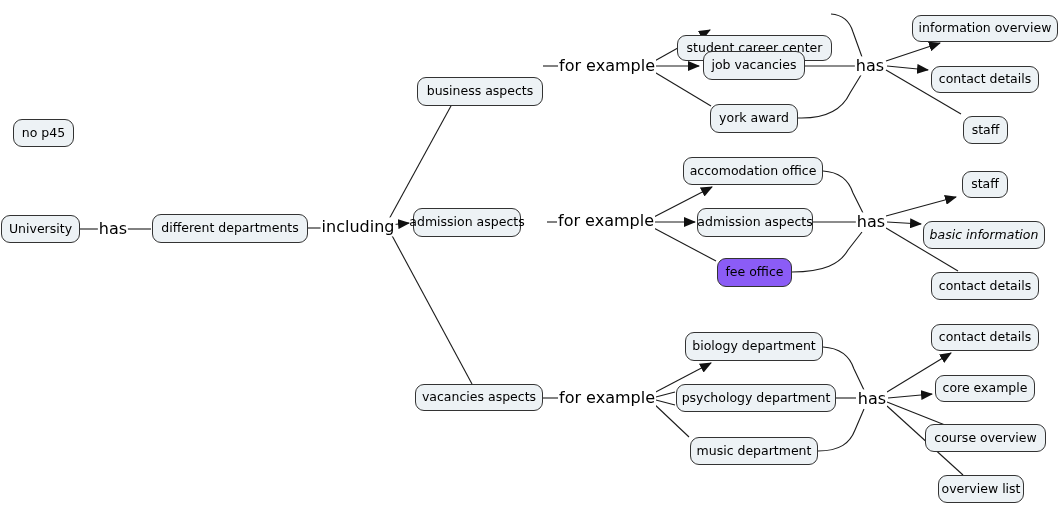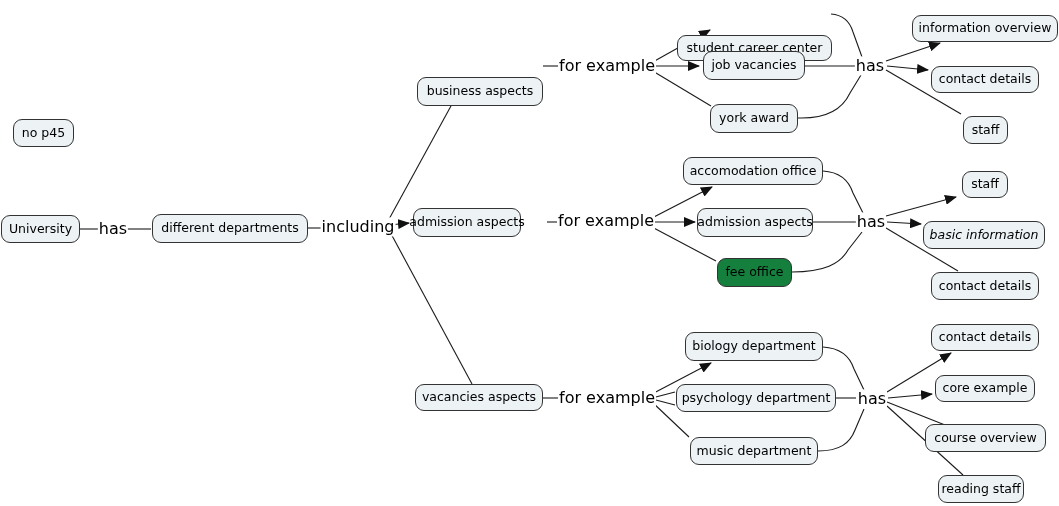--- a/index.html
+++ b/index.html
@@ -88,31 +88,31 @@
       <div class="node" style="left: 413px; top: 208px; width: 108px; height: 29px; background: rgb(237, 242, 245); border-color: rgb(51, 51, 51);">admission aspects</div>
       <div class="node" style="left: 415px; top: 384px; width: 128px; height: 27px; background: rgb(237, 242, 245); border-color: rgb(51, 51, 51);">vacancies aspects</div>
       <div class="node" style="left: 677px; top: 1px; width: 155px; height: 26px; background: rgb(237, 242, 245); border-color: rgb(51, 51, 51); margin-top: 34px;">student career center</div>
       <div class="node" style="left: 703px; top: 51px; width: 102px; height: 29px; background: rgb(237, 242, 245); border-color: rgb(51, 51, 51);">job vacancies</div>
       <div class="node" style="left: 710px; top: 104px; width: 88px; height: 29px; background: rgb(237, 242, 245); border-color: rgb(51, 51, 51);">york award</div>
       <div class="node" style="left: 912px; top: 15px; width: 146px; height: 27px; background: rgb(237, 242, 245); border-color: rgb(51, 51, 51);">information overview</div>
       <div class="node" style="left: 931px; top: 66px; width: 108px; height: 27px; background: rgb(237, 242, 245); border-color: rgb(51, 51, 51);">contact details</div>
       <div class="node" style="left: 963px; top: 116px; width: 45px; height: 28px; background: rgb(237, 242, 245); border-color: rgb(51, 51, 51);">staff</div>
       <div class="node" style="left: 683px; top: 157px; width: 140px; height: 28px; background: rgb(237, 242, 245); border-color: rgb(51, 51, 51);">accomodation office</div>
       <div class="node" style="left: 697px; top: 208px; width: 116px; height: 29px; background: rgb(237, 242, 245); border-color: rgb(51, 51, 51);">admission aspects</div>
-      <div class="node" style="left: 717px; top: 258px; width: 75px; height: 29px; background: #15803d; border-color: rgb(51, 51, 51);">fee office</div>
+      <div class="node" style="left: 717px; top: 258px; width: 75px; height: 29px; background: #8b5cf6; border-color: rgb(51, 51, 51);">fee office</div>
       <div class="node" style="left: 962px; top: 171px; width: 46px; height: 27px; background: rgb(237, 242, 245); border-color: rgb(51, 51, 51);">staff</div>
       <div class="node" style="left: 923px; top: 221px; width: 122px; height: 28px; background: rgb(237, 242, 245); border-color: rgb(51, 51, 51); font-style: italic;">basic information</div>
       <div class="node" style="left: 931px; top: 272px; width: 108px; height: 28px; background: rgb(237, 242, 245); border-color: rgb(51, 51, 51);">contact details</div>
       <div class="node" style="left: 685px; top: 332px; width: 138px; height: 29px; background: rgb(237, 242, 245); border-color: rgb(51, 51, 51);">biology department</div>
       <div class="node" style="left: 676px; top: 384px; width: 160px; height: 28px; background: rgb(237, 242, 245); border-color: rgb(51, 51, 51);">psychology department</div>
       <div class="node" style="left: 690px; top: 437px; width: 128px; height: 28px; background: rgb(237, 242, 245); border-color: rgb(51, 51, 51);">music department</div>
       <div class="node" style="left: 931px; top: 324px; width: 108px; height: 27px; background: rgb(237, 242, 245); border-color: rgb(51, 51, 51);">contact details</div>
       <div class="node" style="left: 935px; top: 375px; width: 100px; height: 27px; background: rgb(237, 242, 245); border-color: rgb(51, 51, 51);">core example</div>
       <div class="node" style="left: 925px; top: 424px; width: 121px; height: 28px; background: rgb(237, 242, 245); border-color: rgb(51, 51, 51);">course overview</div>
-      <div class="node" style="left: 938px; top: 475px; width: 86px; height: 28px; background: rgb(237, 242, 245); border-color: rgb(51, 51, 51);">reading staff</div>
+      <div class="node" style="left: 938px; top: 475px; width: 86px; height: 28px; background: rgb(237, 242, 245); border-color: rgb(51, 51, 51);">overview list</div>
     </div>
   <div id="label-layer">
       <div class="link-label" style="left: 113px; top: 229px;">has</div>
       <div class="link-label" style="left: 358px; top: 227px;">including</div>
       <div class="link-label" style="left: 607px; top: 66px;">for example</div>
       <div class="link-label" style="left: 870px; top: 66px;">has</div>
       <div class="link-label" style="left: 606px; top: 221px;">for example</div>
       <div class="link-label" style="left: 871px; top: 222px;">has</div>
       <div class="link-label" style="left: 607px; top: 398px;">for example</div>
       <div class="link-label" style="left: 872px; top: 399px;">has</div>

